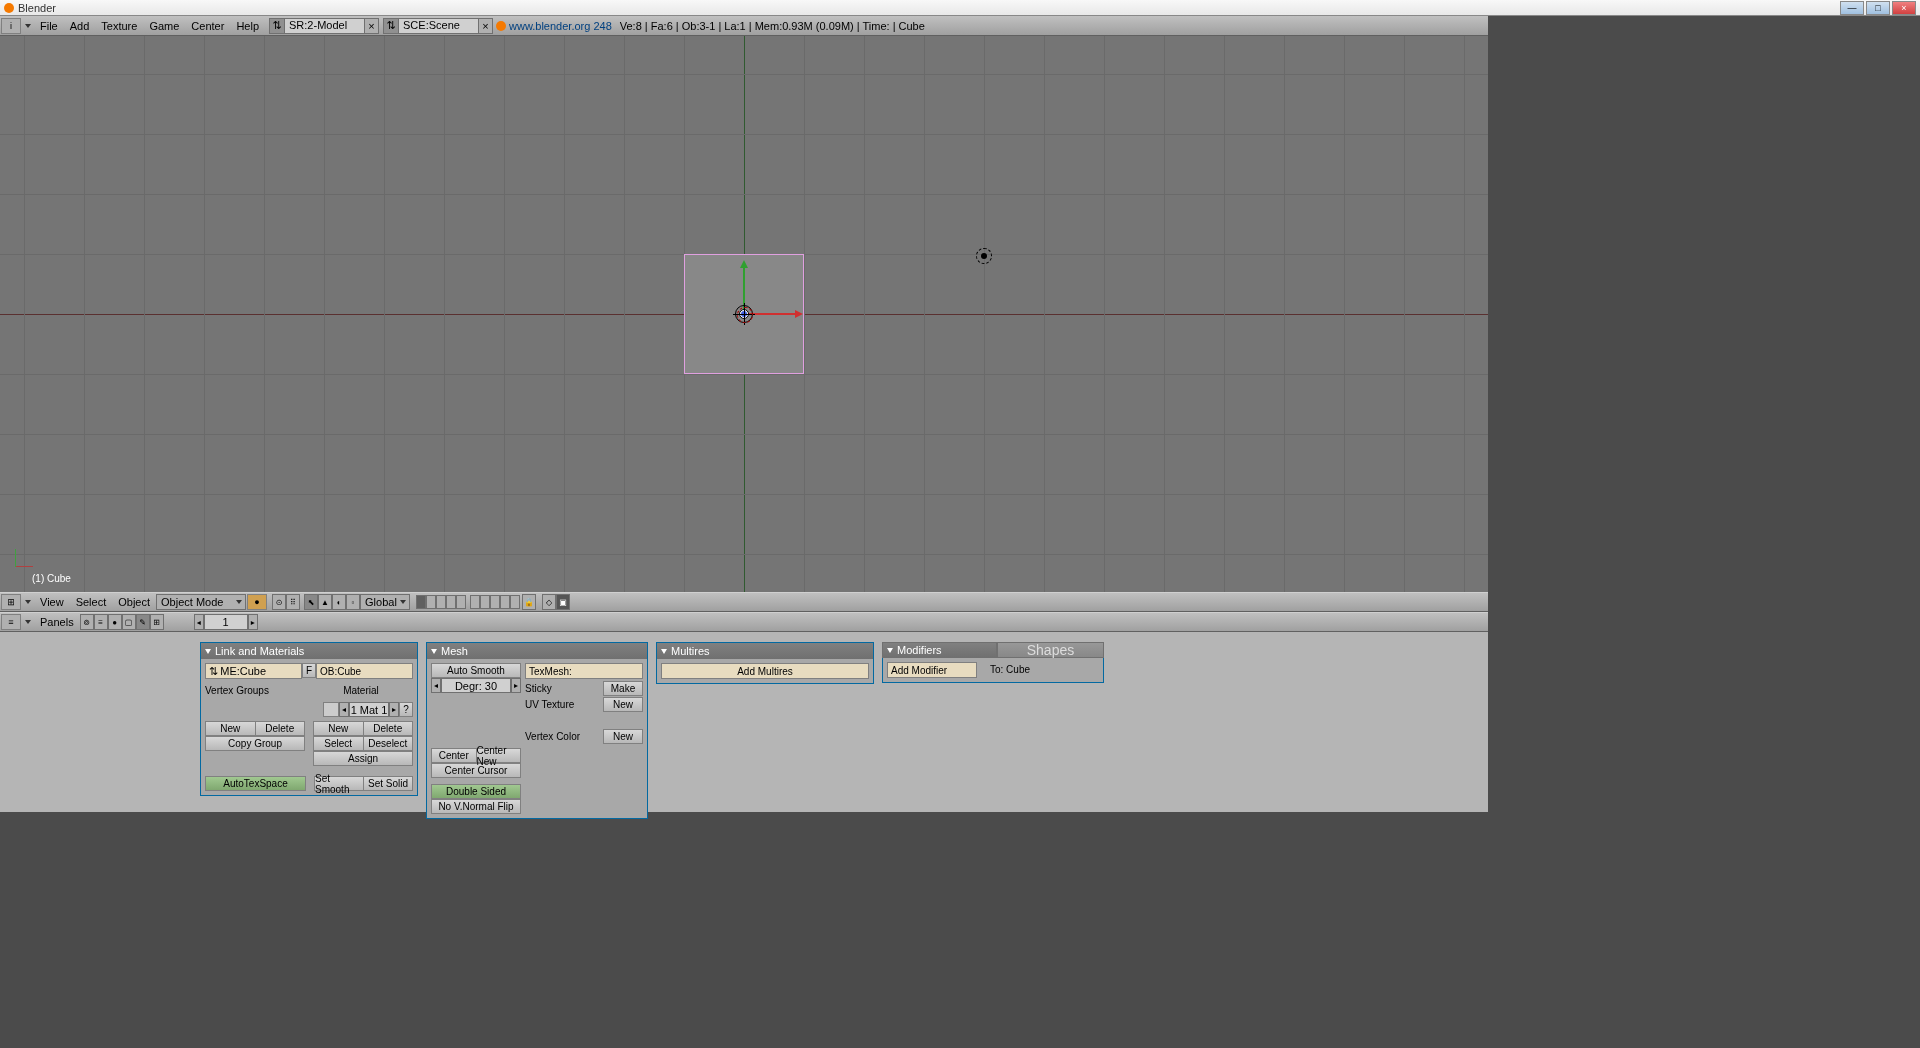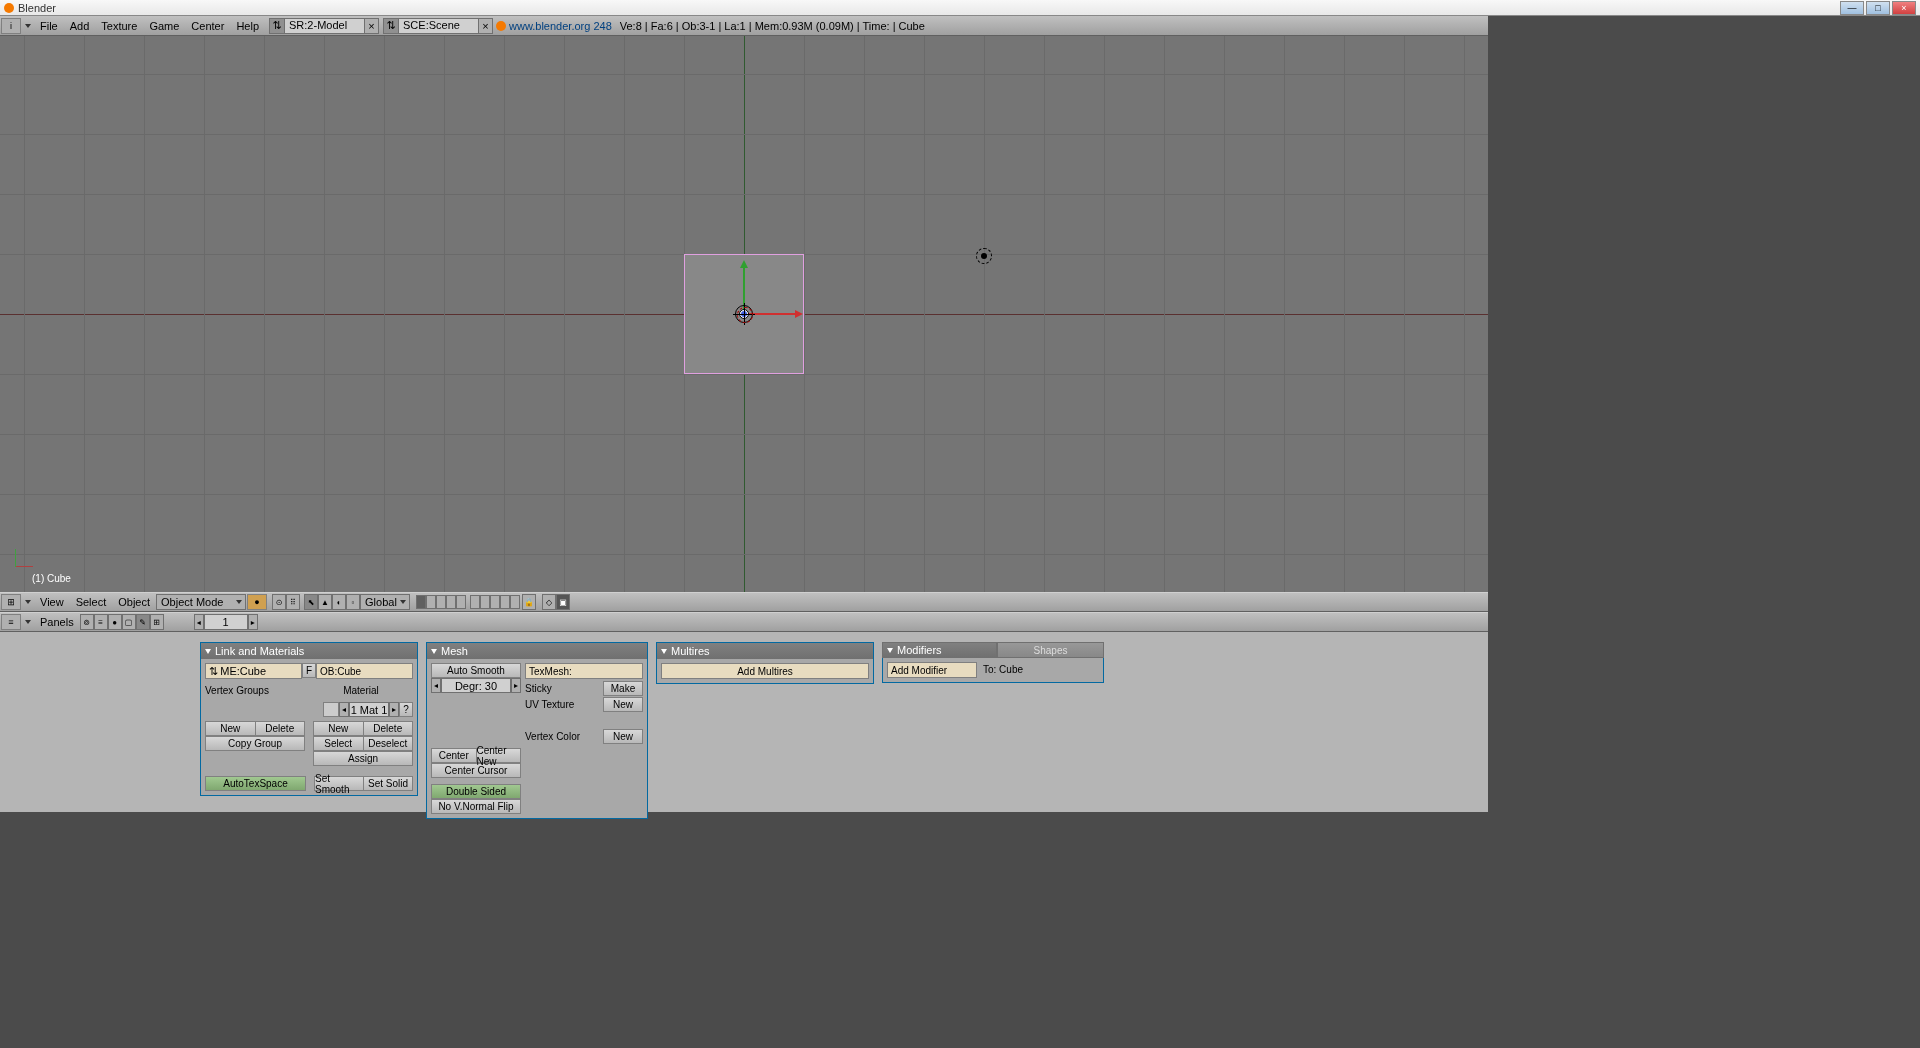--- a/index.html
+++ b/index.html
@@ -79,21 +79,21 @@
 .btn.wide { width:100%; }
 .btn.toggled { background:linear-gradient(#a0c890,#80a870); }
 .btn-row { display:flex; gap:0; }
 .btn-row .btn { flex:1; border-left:none; }
 .btn-row .btn:first-child { border-left:1px solid #808080; }
 .text-input { height:16px; background:#e8dcc0; border:1px solid #808080; padding:0 3px; display:flex;align-items:center;font-size:10px; }
 .label { font-size:10px;color:#000;padding:2px 0; }
 .stepper { display:flex; height:15px; }
 .stepper .arrow-btn { height:15px; }
 .stepper .num-field { height:15px; flex:1; }
-.gray-tab { height:16px; background:linear-gradient(#989898,#888888); border:1px solid #707070; color:#ddd; display:flex;align-items:center;justify-content:center;font-size:10px; }
+.gray-tab { height:16px; background:linear-gradient(#989898,#888888); border:1px solid #707070; color:#ddd; display:flex;align-items:center;justify-content:center;font-size:14px; }
 
 .right-pad { position:absolute; right:0; top:16px; bottom:0; width:432px; background:#4b4b4b; }
 </style>
 </head>
 <body>
 
 <div class="titlebar">
   <div class="titlebar-icon"></div>
   <span class="titlebar-text">Blender</span>
   <div class="titlebar-right">
@@ -368,21 +368,21 @@
   <div style="width:222px">
     <div style="display:flex">
       <div class="panel-header" style="flex:1;border:1px solid #707070">
           <span class="panel-tri"></span>
           <span>Modifiers</span>
         </div>
       <div class="gray-tab" style="flex:1">Shapes</div>
     </div>
     <div class="panel" style="border-top:none">
       <div class="panel-body">
-        <div style="display:flex;gap:6px">
+        <div style="display:flex;gap:13px">
           <div class="text-input" style="width:90px">Add Modifier</div>
           <span class="label">To: Cube</span>
         </div>
       </div>
     </div>
   </div>
 
 </div>
 
 <div class="right-pad"></div>

